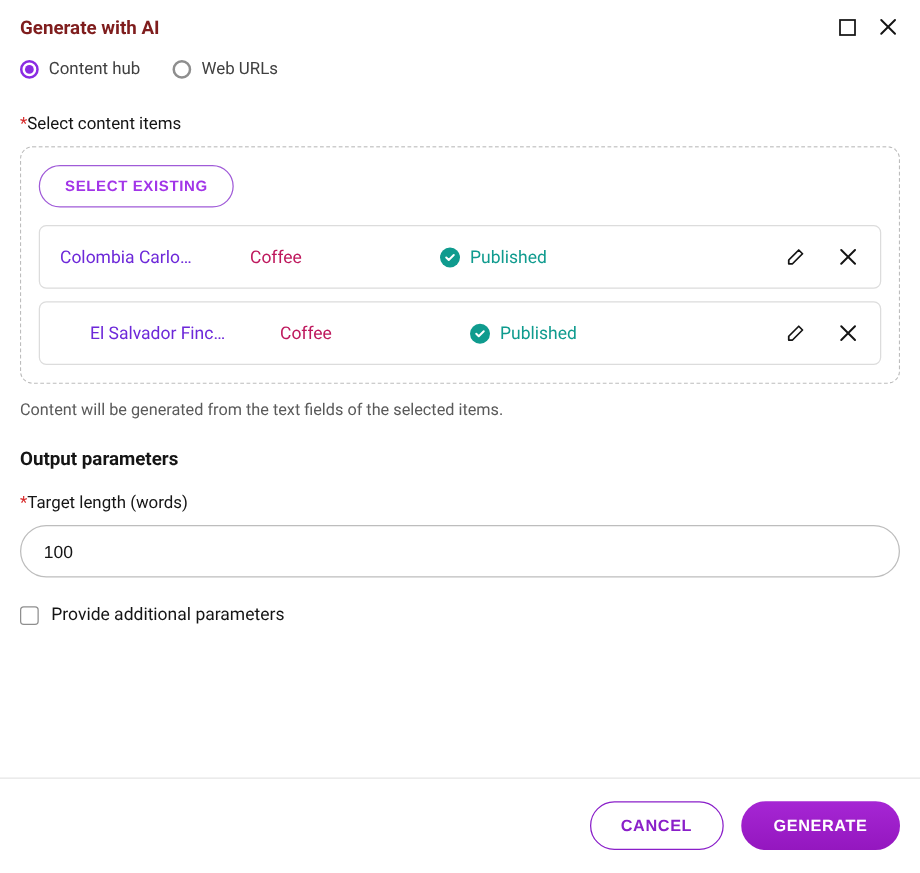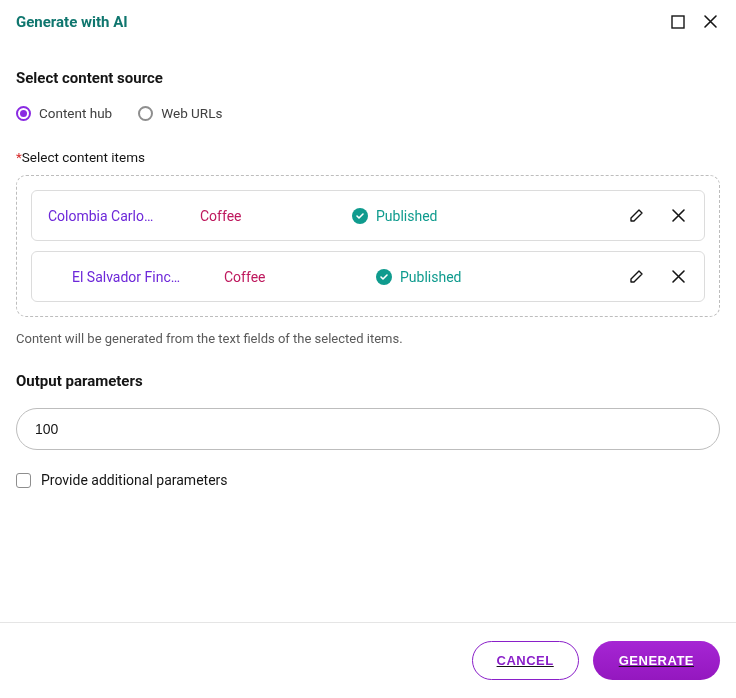--- a/index.html
+++ b/index.html
@@ -15,21 +15,21 @@
   }
   .modal-header {
     display: flex;
     align-items: center;
     justify-content: space-between;
     padding: 12px 16px 8px 16px;
   }
   .modal-header h1 {
     font-size: 15px;
     font-weight: 700;
-    color: #0f766e;
+    color: #7f1d1d;
   }
   .header-actions {
     display: flex;
     gap: 14px;
     align-items: center;
   }
   .icon-btn {
     background: none;
     border: none;
     cursor: pointer;
@@ -183,21 +183,20 @@
     border-radius: 3px;
     cursor: pointer;
     flex-shrink: 0;
   }
   .footer {
     border-top: 1px solid #e5e5e5;
     padding: 18px 16px;
     display: flex;
     justify-content: flex-end;
     gap: 14px;
-    text-decoration: underline;
   }
   .btn-outline {
     border: 1.5px solid #8a1fc9;
     background: #fff;
     color: #8a1fc9;
     font-weight: 700;
     font-size: 13px;
     letter-spacing: 0.5px;
     padding: 11px 24px;
     border-radius: 999px;
@@ -232,40 +231,40 @@
     <button class="icon-btn" aria-label="close">
       <svg width="15" height="15" viewBox="0 0 15 15">
           <path d="M2 2 L13 13 M13 2 L2 13" stroke="#151515" stroke-width="1.6" stroke-linecap="round"></path>
         </svg>
     </button>
   </div>
 </div>
 
 <div class="content">
 
-  <h2 class="section-title">Select content source</h2>
 
   <div class="radio-row" id="radio-row">
       <div class="radio-opt">
         <div class="radio-circle selected">
           <div class="radio-dot"></div>
         </div>
         <span class="radio-label">Content hub</span>
       </div>
       <div class="radio-opt">
         <div class="radio-circle"></div>
         <span class="radio-label">Web URLs</span>
       </div>
     </div>
 
   <label class="field-label">
     <span class="req">*</span><span>Select content items</span>
   </label>
 
   <div class="dashed-box">
+    <button class="pill-btn">SELECT EXISTING</button>
     <div id="items-container">
         <div class="item-row">
           <div class="item-name">Colombia Carlo…</div>
           <div class="item-type">Coffee</div>
           <div class="item-status">
             <div class="status-check">
               <svg width="10" height="10" viewBox="0 0 10 10">
                 <path d="M2 5 L4 7 L8 3" stroke="#fff" stroke-width="1.6" fill="none" stroke-linecap="round" stroke-linejoin="round"></path>
               </svg>
             </div>
@@ -308,20 +307,23 @@
             </button>
           </div>
         </div>
       </div>
   </div>
 
   <p class="helper-text">Content will be generated from the text fields of the selected items.</p>
 
   <h2 class="section-title">Output parameters</h2>
 
+  <label class="field-label">
+    <span class="req">*</span><span>Target length (words)</span>
+  </label>
   <input class="text-input" type="text" value="100" style="">
 
   <div class="checkbox-row">
     <div class="cb"></div>
     <span>Provide additional parameters</span>
   </div>
 
 </div>
 
 <div class="footer">

